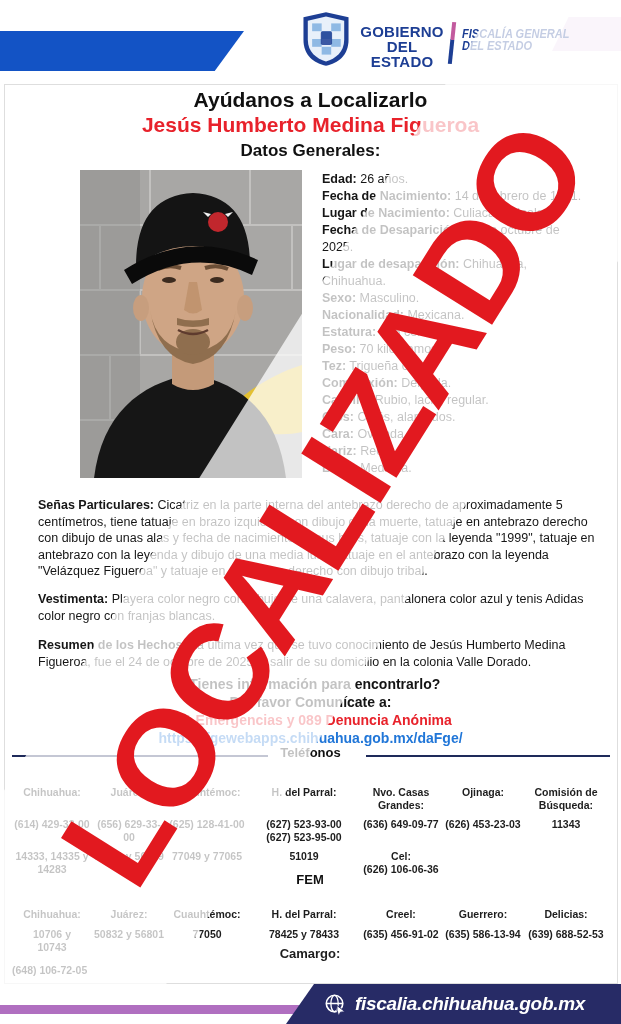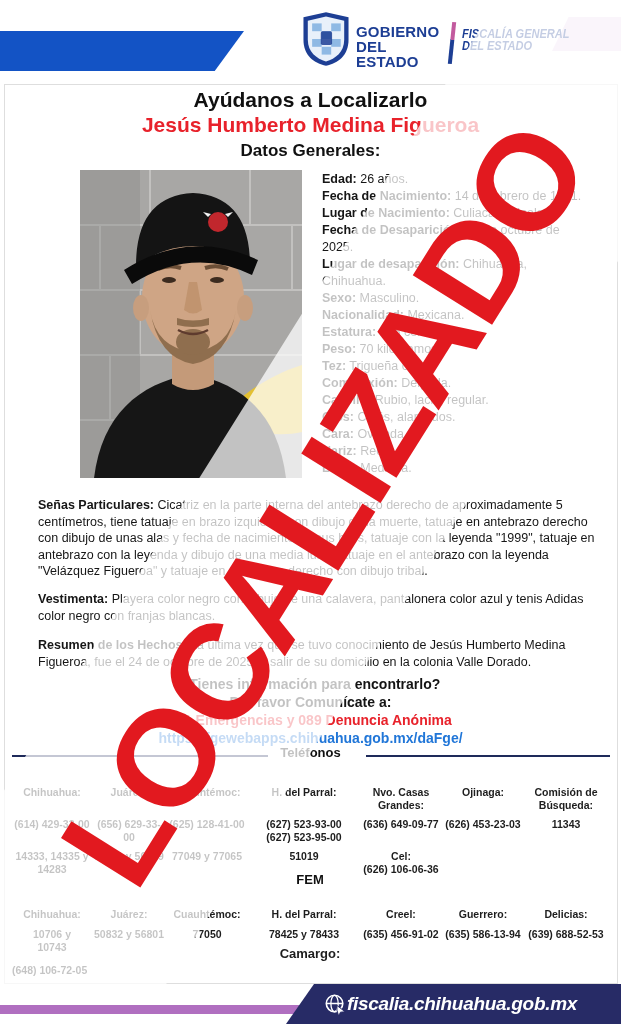--- a/index.html
+++ b/index.html
@@ -5,21 +5,21 @@
   html,body{margin:0;padding:0;background:#ffffff;}
   .page{position:relative;width:621px;height:1024px;background:#fff;overflow:hidden;
         font-family:"Liberation Sans",sans-serif;color:#1c1c1c;}
 
   
   .hdr-blue{position:absolute;left:0;top:31px;width:244px;height:40px;background:#1353c5;
             clip-path:polygon(0 0,100% 0,88% 100%,0 100%);}
   .hdr-lav{position:absolute;left:552px;top:17px;width:69px;height:34px;background:#ead9ef;
            clip-path:polygon(24% 0,100% 0,100% 100%,0 100%);}
   .shield{position:absolute;left:300px;top:10px;width:52px;height:58px;}
-  .gob-text{position:absolute;left:356px;top:24px;width:92px;color:#1d3e94;
+  .gob-text{position:absolute;left:356px;top:24px;width:92px;text-align:center;color:#1d3e94;
             font-weight:bold;font-size:15px;line-height:15px;letter-spacing:.2px;}
   .divider{position:absolute;left:450px;top:22px;width:4px;height:42px;
            background:linear-gradient(#c25a9e 0 42%,#1d3e94 42% 100%);transform:rotate(6deg);}
   .fis-text{position:absolute;left:462px;top:28px;color:#1d3e94;font-weight:bold;font-style:italic;
             font-size:12px;line-height:12px;transform:scaleX(.92);transform-origin:left;}
 
   
   .frame{position:absolute;left:4px;top:84px;width:612px;height:898px;border:1px solid #dedede;}
 
   
@@ -58,21 +58,21 @@
   .hrow{top:770px;} .r1{top:802px;} .r2{top:834px;}
   .fem-title{position:absolute;left:12px;top:872px;width:596px;text-align:center;font-size:13px;font-weight:bold;color:#101010;}
   .femh{top:892px;} .femr{top:912px;}
   .camargo-l{position:absolute;left:12px;top:946px;width:596px;text-align:center;font-size:13px;font-weight:bold;color:#1d1d1d;}
   .camargo-v{position:absolute;left:12px;top:964px;width:596px;text-align:left;font-size:10.5px;font-weight:bold;color:#1d1d1d;}
 
   
   .purple-bar{position:absolute;left:0;top:1005px;width:302px;height:9px;background:#b06fc0;z-index:60;}
   .footer-band{position:absolute;left:286px;top:984px;width:335px;height:40px;background:#272b66;
                clip-path:polygon(28px 0,100% 0,100% 100%,0 100%);z-index:60;
-               display:flex;align-items:center;padding-left:38px;box-sizing:border-box;}
+               display:flex;align-items:center;gap:8px;padding-left:38px;box-sizing:border-box;}
   .footer-url{color:#ffffff;font-size:19px;font-weight:bold;font-style:italic;letter-spacing:-.3px;}
 
   
   .stamp{position:absolute;left:-276px;top:385px;width:1200px;height:240px;
          background:rgba(255,255,255,.74);transform:rotate(-58deg);z-index:50;
          display:flex;align-items:center;justify-content:center;}
   .stamp-text{color:#e2191f;font-size:136px;font-weight:bold;letter-spacing:-3px;white-space:nowrap;}
 </style>
 </head>
 <body>

